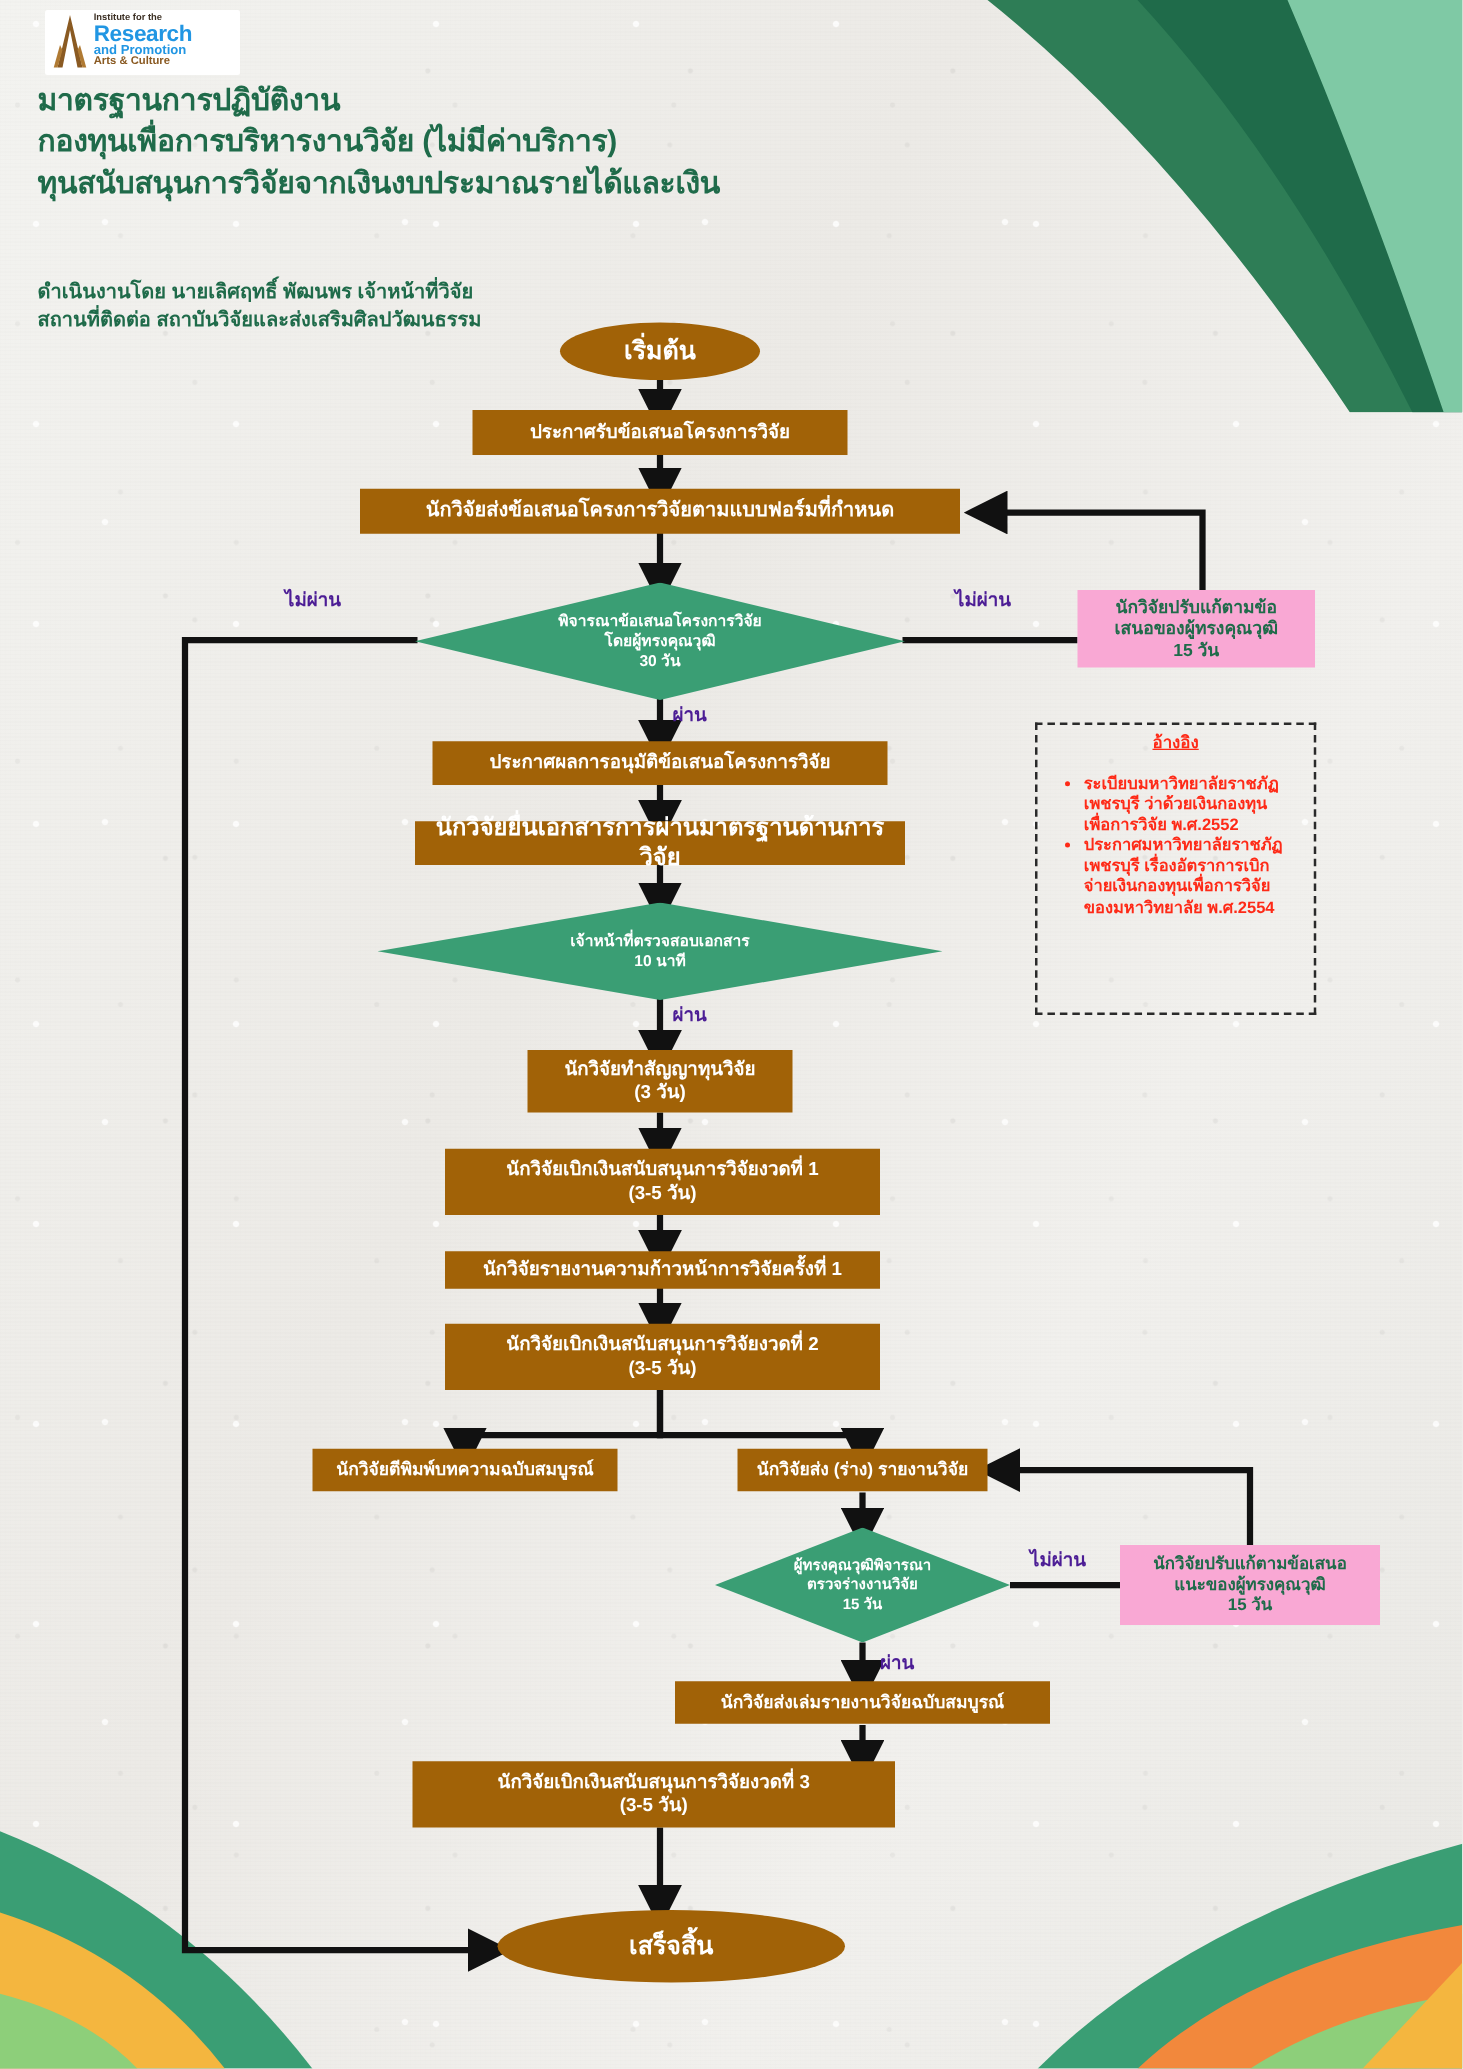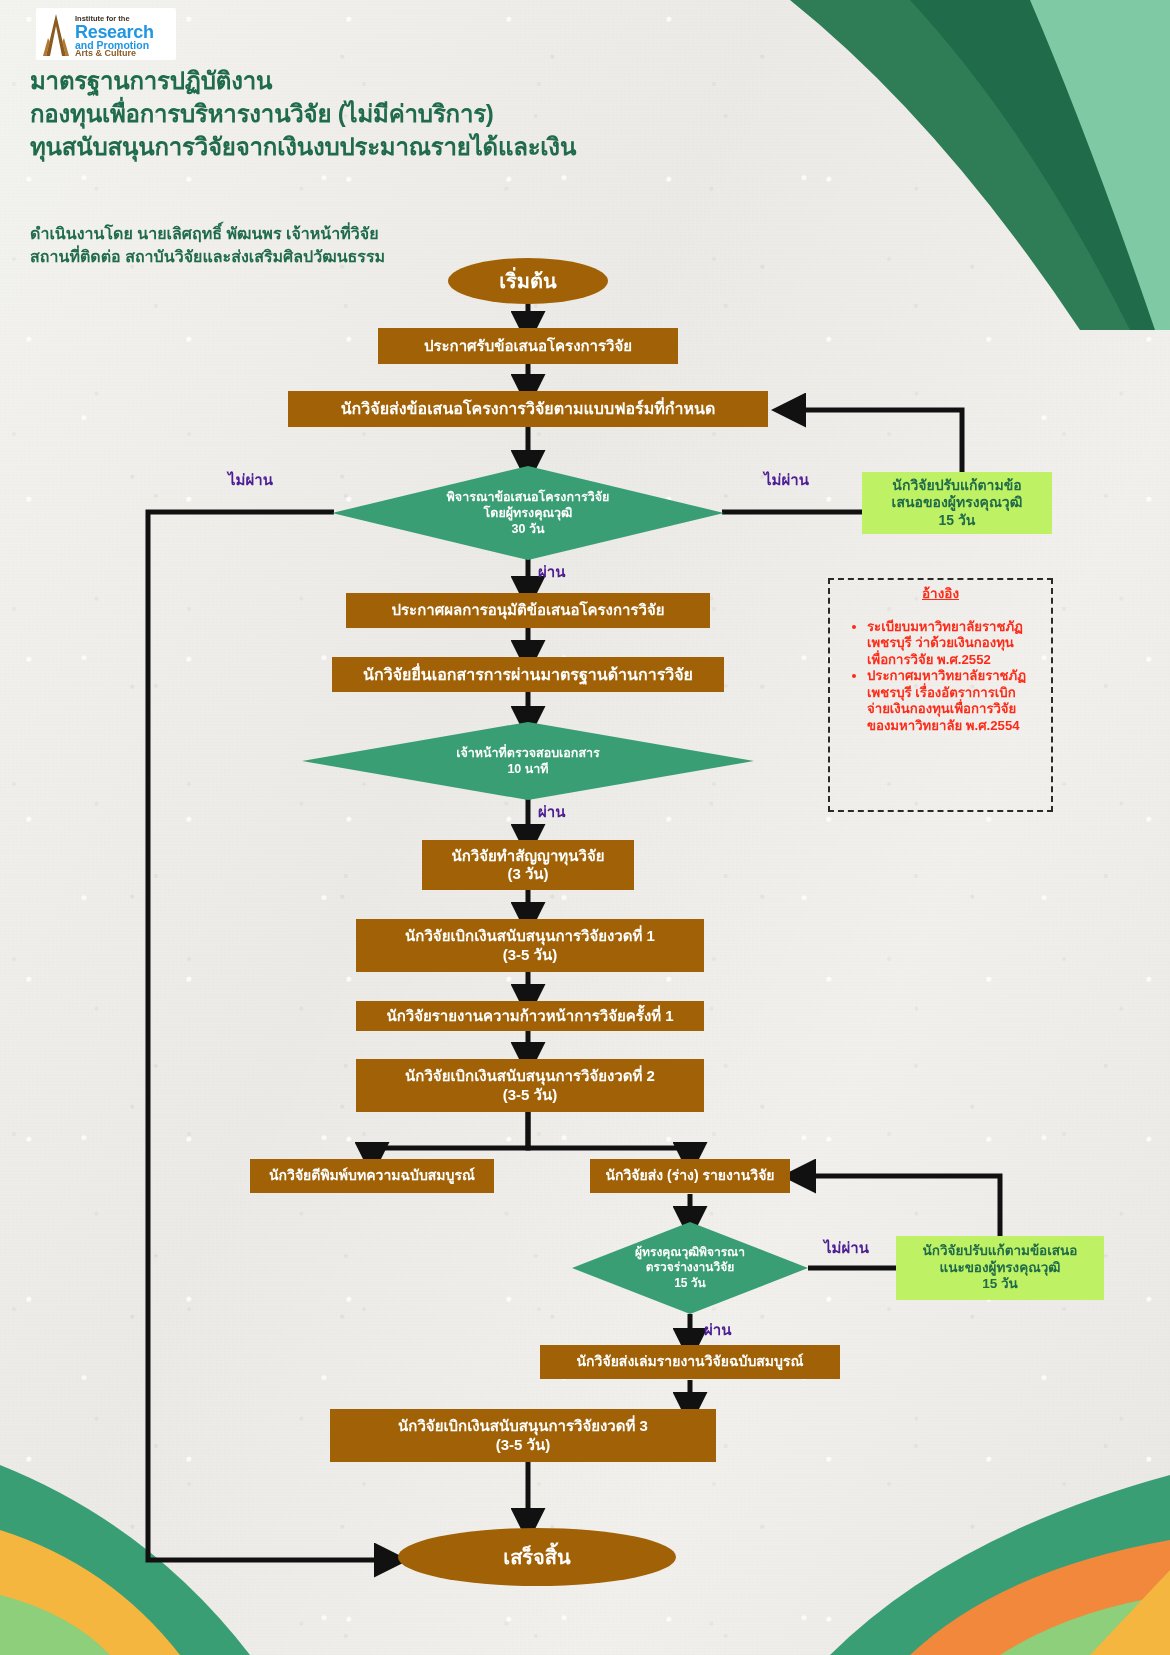--- a/index.html
+++ b/index.html
@@ -31,23 +31,23 @@
   }
 
   
   .corner{position:absolute;pointer-events:none;}
   #tr-deco{top:0;right:0;width:560px;height:330px;overflow:hidden;}
   #bl-deco{left:0;bottom:0;width:560px;height:300px;overflow:hidden;}
   #br-deco{right:0;bottom:0;width:640px;height:300px;overflow:hidden;}
 
   
   #logo{
-    position:absolute;left:36px;top:8px;width:140px;height:52px;
+    position:absolute;left:36px;top:8px;width:156px;height:52px;
     background:#ffffff;border-radius:2px;
-    display:flex;align-items:flex-end;padding:2px 3px;box-sizing:border-box;
+    display:flex;align-items:flex-start;padding:2px 3px;box-sizing:border-box;
   }
   #logo .mark{width:34px;height:46px;flex:none;position:relative;}
   #logo .txt{display:flex;flex-direction:column;line-height:1;padding-left:2px;}
   #logo .l1{font-size:7.5px;font-weight:bold;color:#3b2f23;}
   #logo .l2{font-size:18px;font-weight:bold;color:#2196e3;letter-spacing:-.3px;margin-top:0px;}
   #logo .l3{font-size:10.5px;font-weight:bold;color:#2196e3;margin-top:-1px;}
   #logo .l4{font-size:9px;font-weight:bold;color:#8a5a22;margin-top:-1px;}
 
   #title{position:absolute;left:30px;top:64px;width:700px;}
   #title .tline{
@@ -60,21 +60,21 @@
   
   .node{
     position:absolute;box-sizing:border-box;
     display:flex;align-items:center;justify-content:center;
     text-align:center;color:#ffffff;font-weight:bold;
     background:#a16207;
   }
   .node.term{border-radius:50%;}
   .node .lbl{line-height:1.22;padding:0 6px;}
   .yellow{
-    position:absolute;box-sizing:border-box;background:#bef264;
+    position:absolute;box-sizing:border-box;background:#f9a8d4;
     display:flex;align-items:center;justify-content:center;text-align:center;
     color:#1f6b4a;font-weight:bold;
   }
   .yellow .lbl{line-height:1.25;padding:0 4px;}
 
   .diamond{position:absolute;}
   .diamond .shape{
     position:absolute;inset:0;background:#3a9e74;
     clip-path:polygon(50% 0,100% 50%,50% 100%,0 50%);
   }
@@ -239,21 +239,21 @@
 </div>
 
 <div class="edgelabel" style="left:228px;top:468px;">ไม่ผ่าน</div>
 <div class="edgelabel" style="left:764px;top:468px;">ไม่ผ่าน</div>
 <div class="edgelabel" style="left:538px;top:560px;">ผ่าน</div>
 
 <div class="node" style="left:346px;top:593px;width:364px;height:35px;font-size:15px;">
   <span class="lbl">ประกาศผลการอนุมัติข้อเสนอโครงการวิจัย</span>
 </div>
 
-<div class="node" style="left:332px;top:657px;width:392px;height:35px;font-size:16px;align-items:center;">
+<div class="node" style="left:332px;top:657px;width:392px;height:35px;font-size:19px;align-items:center;">
   <span class="lbl">นักวิจัยยื่นเอกสารการผ่านมาตรฐานด้านการวิจัย</span>
 </div>
 
 <div class="diamond" style="left:302px;top:722px;width:452px;height:78px;">
   <div class="shape"></div>
   <div class="lbl">
     <span>เจ้าหน้าที่ตรวจสอบเอกสาร</span>
     <span>10 นาที</span>
   </div>
 </div>

